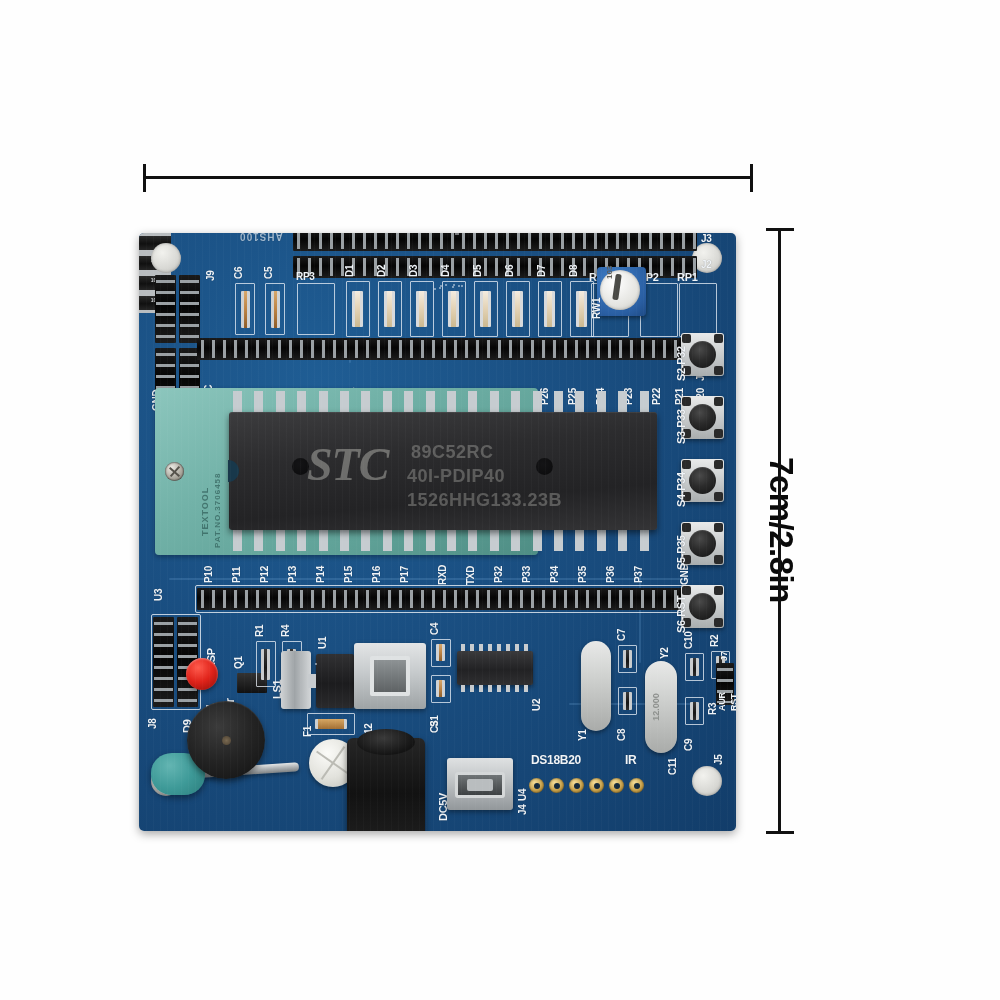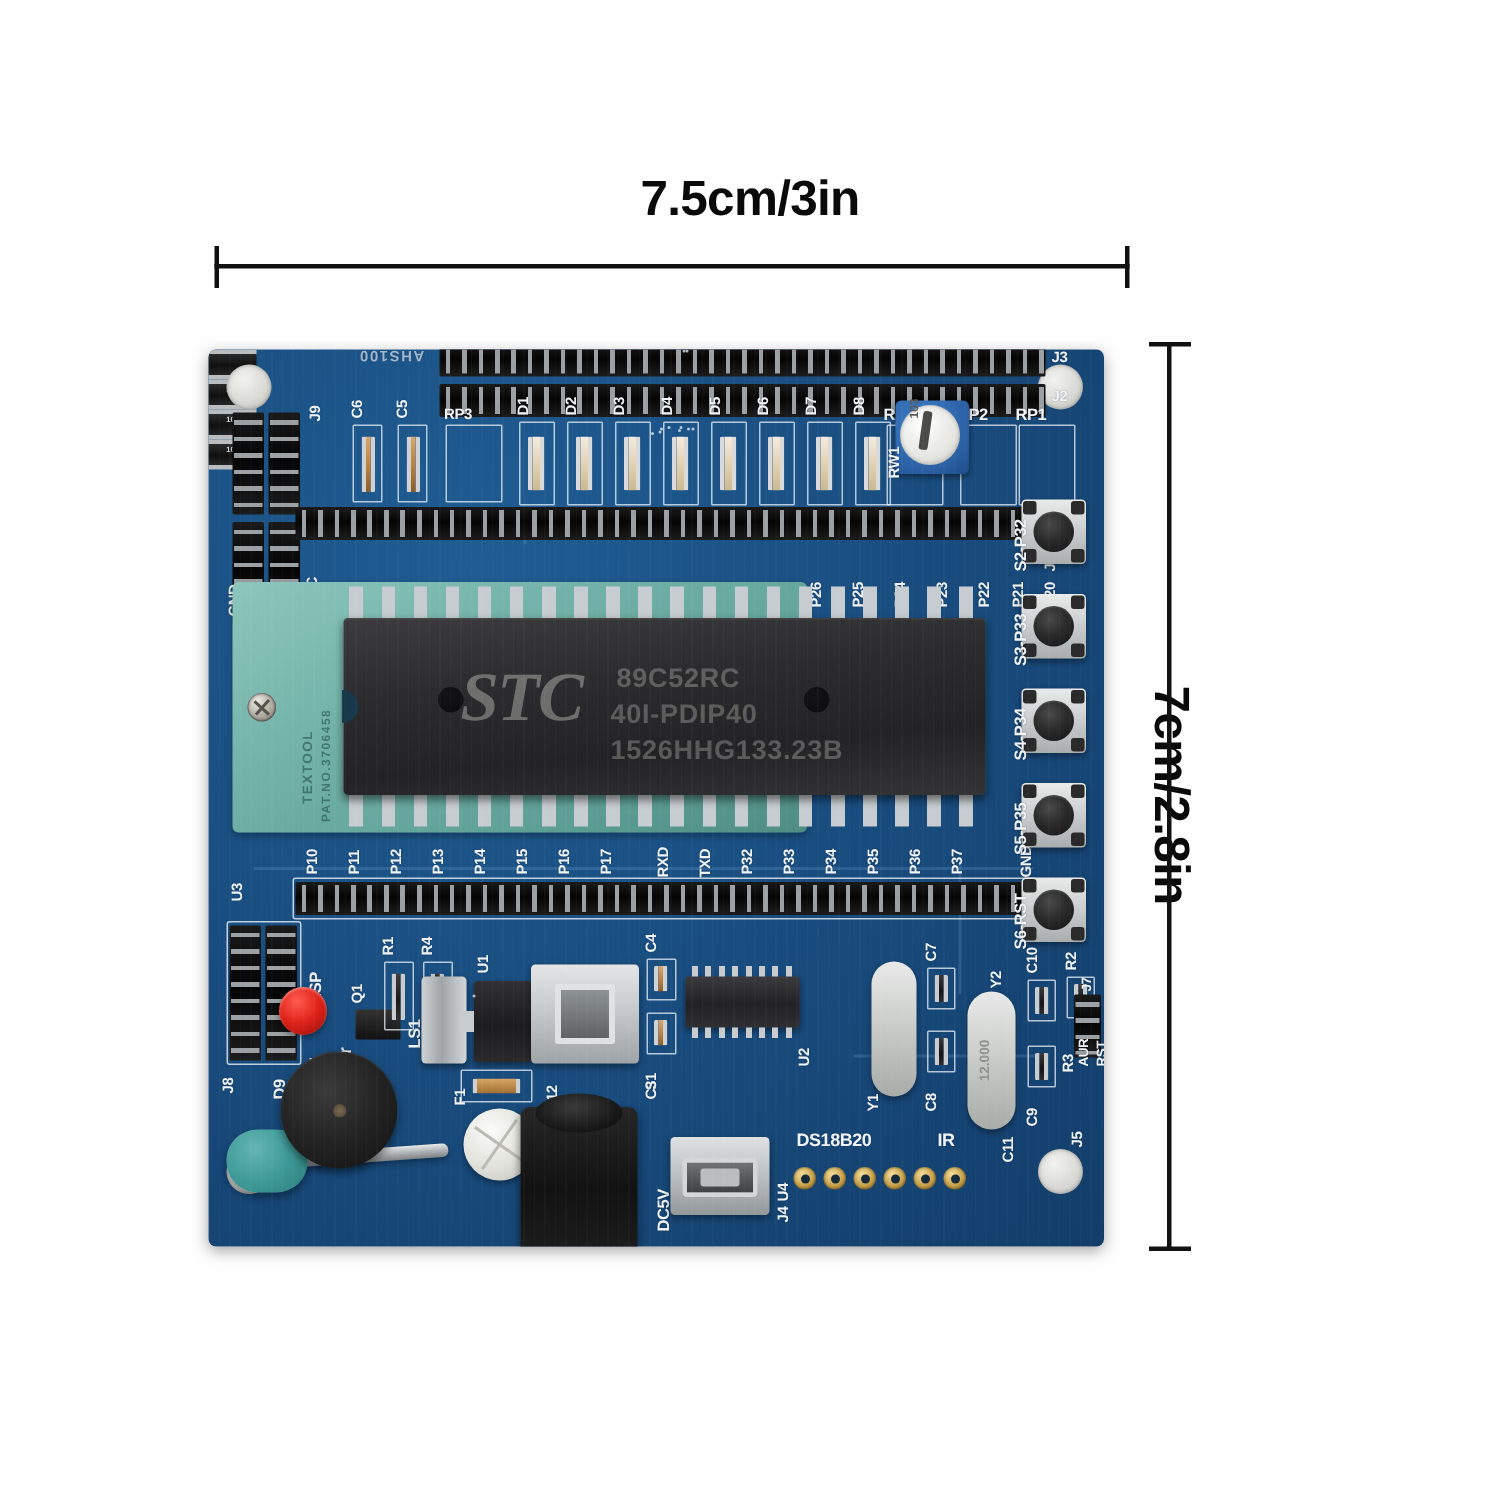--- a/index.html
+++ b/index.html
@@ -346,21 +346,20 @@
     background: radial-gradient(circle at 35% 30%, #63b5b2 0%, #3e9a98 50%, #2b7d7c 100%);
     border-radius: 21px/20px;
     box-shadow:0 3px 6px rgba(0,0,0,0.4);
   }
 </style>
 </head>
 <body>
 
 <div id="stage">
 
-  <div class="dim-label-top">7.5cm/3in</div>
   <div class="dim-line-h"></div>
   <div class="dim-tick-h l"></div>
   <div class="dim-tick-h r"></div>
 
   <div class="dim-label-right">7cm/2.8in</div>
   <div class="dim-line-v"></div>
   <div class="dim-tick-v t"></div>
   <div class="dim-tick-v b"></div>
 
   <div id="pcb">

